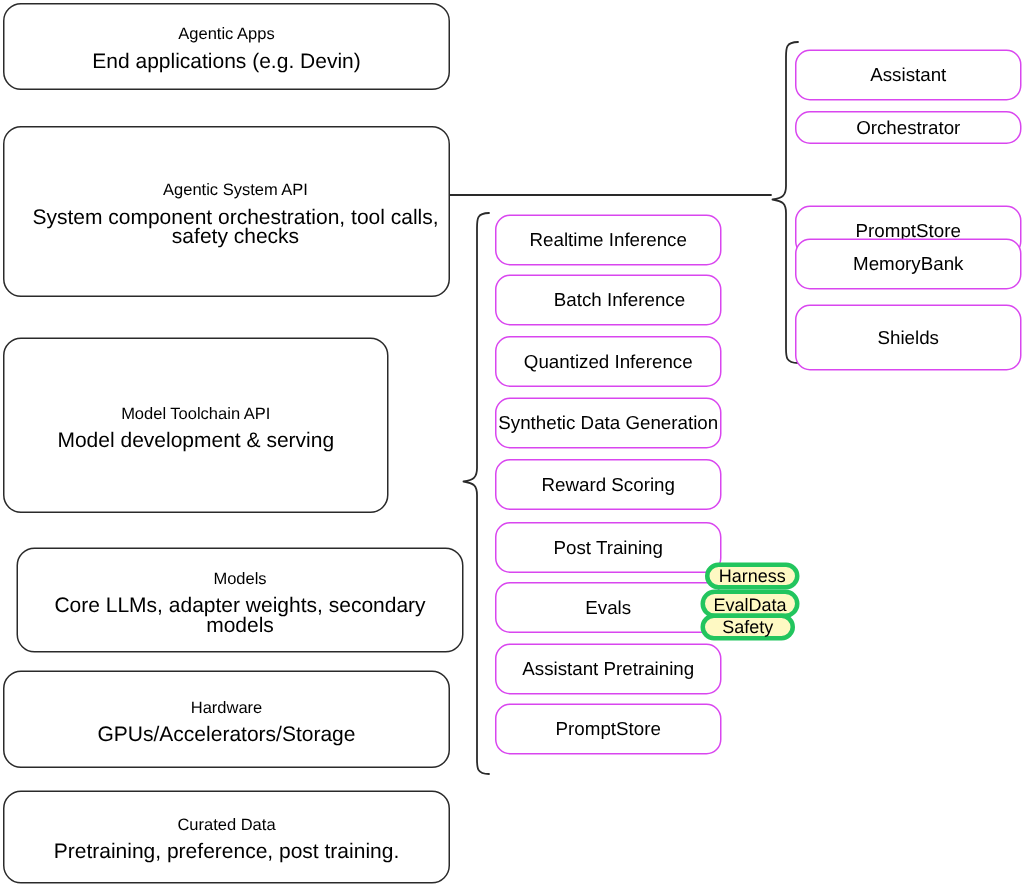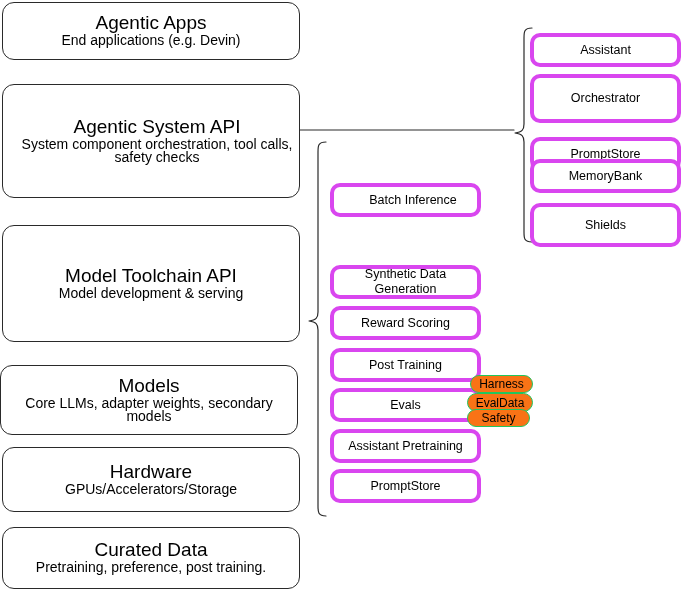--- a/index.html
+++ b/index.html
@@ -24,49 +24,49 @@
     border: 1px solid #2a2a2a;
     background: #ffffff;
     display: flex;
     flex-direction: column;
     align-items: center;
     justify-content: center;
     text-align: center;
     border-radius: 12px;
   }
   .node .title {
-    font-size: 19px;
+    font-size: 11px;
     line-height: 16px;
     color: #000;
   }
   .node .subtitle {
     font-size: 14px;
     line-height: 13px;
     color: #000;
     margin-top: 3px;
   }
   .stack-node {
     position: absolute;
     box-sizing: border-box;
-    border: 4px solid #d946ef;
+    border: 1px solid #d946ef;
     background: #ffffff;
     border-radius: 10px;
     display: flex;
     align-items: center;
     justify-content: center;
     font-size: 12.5px;
     line-height: 15px;
     color: #000;
     text-align: center;
   }
   .pill {
     position: absolute;
     box-sizing: border-box;
-    border: 1px solid #22c55e;
-    background: #f97316;
+    border: 3px solid #22c55e;
+    background: #fef9c3;
     border-radius: 999px;
     display: flex;
     align-items: center;
     justify-content: center;
     font-size: 12px;
     line-height: 14px;
     color: #000;
     text-align: center;
     white-space: nowrap;
   }
@@ -94,26 +94,26 @@
   <div class="node" style="left:2px; top:2px; width:298px; height:58px;">
     <div class="title">Agentic Apps</div>
     <div class="subtitle">End applications (e.g. Devin)</div>
   </div>
 
   <div class="node" style="left:2px; top:84px; width:298px; height:114px;padding-left:12px;">
     <div class="title">Agentic System API</div>
     <div class="subtitle">System component orchestration, tool calls, safety checks</div>
   </div>
 
-  <div class="node" style="left:2px; top:225px; width:298px; height:117px;">
+  <div class="node" style="left:2px; top:225px; width:257px; height:117px;">
     <div class="title">Model Toolchain API</div>
     <div class="subtitle">Model development &amp; serving</div>
   </div>
 
-  <div class="node" style="left:0; top:365px; width:298px; height:70px;">
+  <div class="node" style="left:11px; top:365px; width:298px; height:70px;">
     <div class="title">Models</div>
     <div class="subtitle">Core LLMs, adapter weights, secondary models</div>
   </div>
 
   <div class="node" style="left:2px; top:447px; width:298px; height:65px;">
     <div class="title">Hardware</div>
     <div class="subtitle">GPUs/Accelerators/Storage</div>
   </div>
 
   <div class="node" style="left:2px; top:527px; width:298px; height:62px;">
@@ -126,37 +126,39 @@
       <path d="M0,8 L214,8"></path>
     </svg>
   </div>
 
   <div class="brace" style="left:306px; top:140px; width:22px; height:378px;">
     <svg width="22" height="378" viewBox="0 0 22 378">
       <path d="M20,2 C12,2 12,6 12,12 L12,172 C12,178 10,180 3,181 C10,182 12,184 12,190 L12,366 C12,372 12,376 20,376"></path>
     </svg>
   </div>
 
+  <div class="stack-node" style="left:330px; top:143px; width:151px; height:34px;">Realtime Inference</div>
   <div class="stack-node" style="left:330px; top:183px; width:151px; height:34px;padding-left:15px;">Batch Inference</div>
+  <div class="stack-node" style="left:330px; top:224px; width:151px; height:34px;">Quantized Inference</div>
   <div class="stack-node" style="left:330px; top:265px; width:151px; height:34px;">Synthetic Data Generation</div>
   <div class="stack-node" style="left:330px; top:306px; width:151px; height:34px;">Reward Scoring</div>
   <div class="stack-node" style="left:330px; top:348px; width:151px; height:34px;">Post Training</div>
   <div class="stack-node" style="left:330px; top:388px; width:151px; height:34px;">Evals</div>
   <div class="stack-node" style="left:330px; top:429px; width:151px; height:34px;">Assistant Pretraining</div>
   <div class="stack-node" style="left:330px; top:469px; width:151px; height:34px;">PromptStore</div>
 
   <div class="pill" style="left:470px; top:375px; width:63px; height:18px;">Harness</div>
   <div class="pill" style="left:467px; top:393px; width:66px; height:19px;">EvalData</div>
   <div class="pill" style="left:467px; top:409px; width:63px; height:18px;">Safety</div>
 
   <div class="brace" style="left:514px; top:26px; width:20px; height:220px;">
     <svg width="20" height="220" viewBox="0 0 20 220">
       <path d="M18,2 C10,2 10,6 10,12 L10,98 C10,104 8,106 1,107 C8,108 10,110 10,116 L10,206 C10,212 10,216 18,216"></path>
     </svg>
   </div>
 
   <div class="stack-node" style="left:530px; top:33px; width:151px; height:34px;">Assistant</div>
-  <div class="stack-node" style="left:530px; top:74px; width:151px; height:49px;text-align:right;">Orchestrator</div>
+  <div class="stack-node" style="left:530px; top:74px; width:151px; height:22px;text-align:right;">Orchestrator</div>
   <div class="stack-node" style="left:530px; top:117px; width:151px; height:34px;margin-top:20px;">PromptStore</div>
   <div class="stack-node" style="left:530px; top:159px; width:151px; height:34px;">MemoryBank</div>
   <div class="stack-node" style="left:530px; top:203px; width:151px; height:44px;">Shields</div>
 
 </div>
 
 </body></html>

